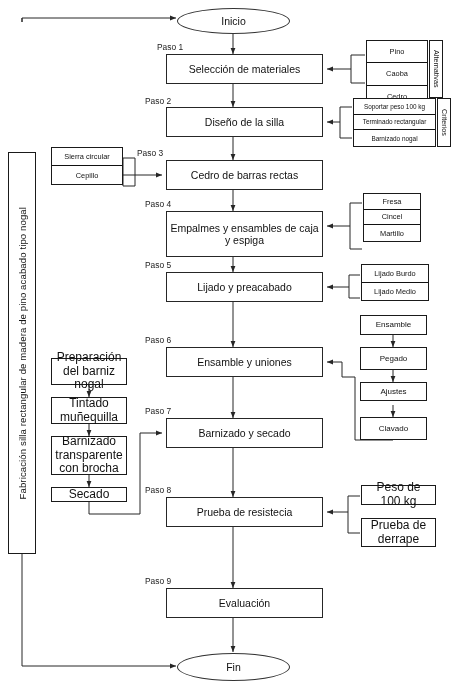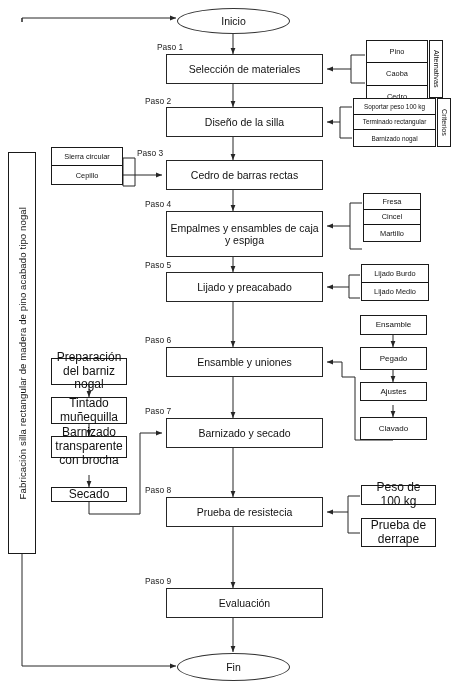--- a/index.html
+++ b/index.html
@@ -311,21 +311,21 @@
   <div class="node side-box" style="left:360px; top:417px; width:67px; height:23px;">
     <span>Clavado</span>
   </div>
 
   <div class="node side-box-sm" style="left:51px; top:358px; width:76px; height:27px;">
     <span>Preparación del barniz nogal</span>
   </div>
   <div class="node side-box-sm" style="left:51px; top:397px; width:76px; height:27px;">
     <span>Tintado muñequilla</span>
   </div>
-  <div class="node side-box-sm" style="left:51px; top:436px; width:76px; height:22px;">
+  <div class="node side-box-sm" style="left:51px; top:436px; width:76px; height:39px;">
     <span>Barnizado transparente con brocha</span>
   </div>
   <div class="node side-box-sm" style="left:51px; top:487px; width:76px; height:15px;">
     <span>Secado</span>
   </div>
 
   <div class="node side-box-sm" style="left:361px; top:485px; width:75px; height:20px;">
     <span>Peso de 100 kg</span>
   </div>
   <div class="node side-box-sm" style="left:361px; top:518px; width:75px; height:29px;">

